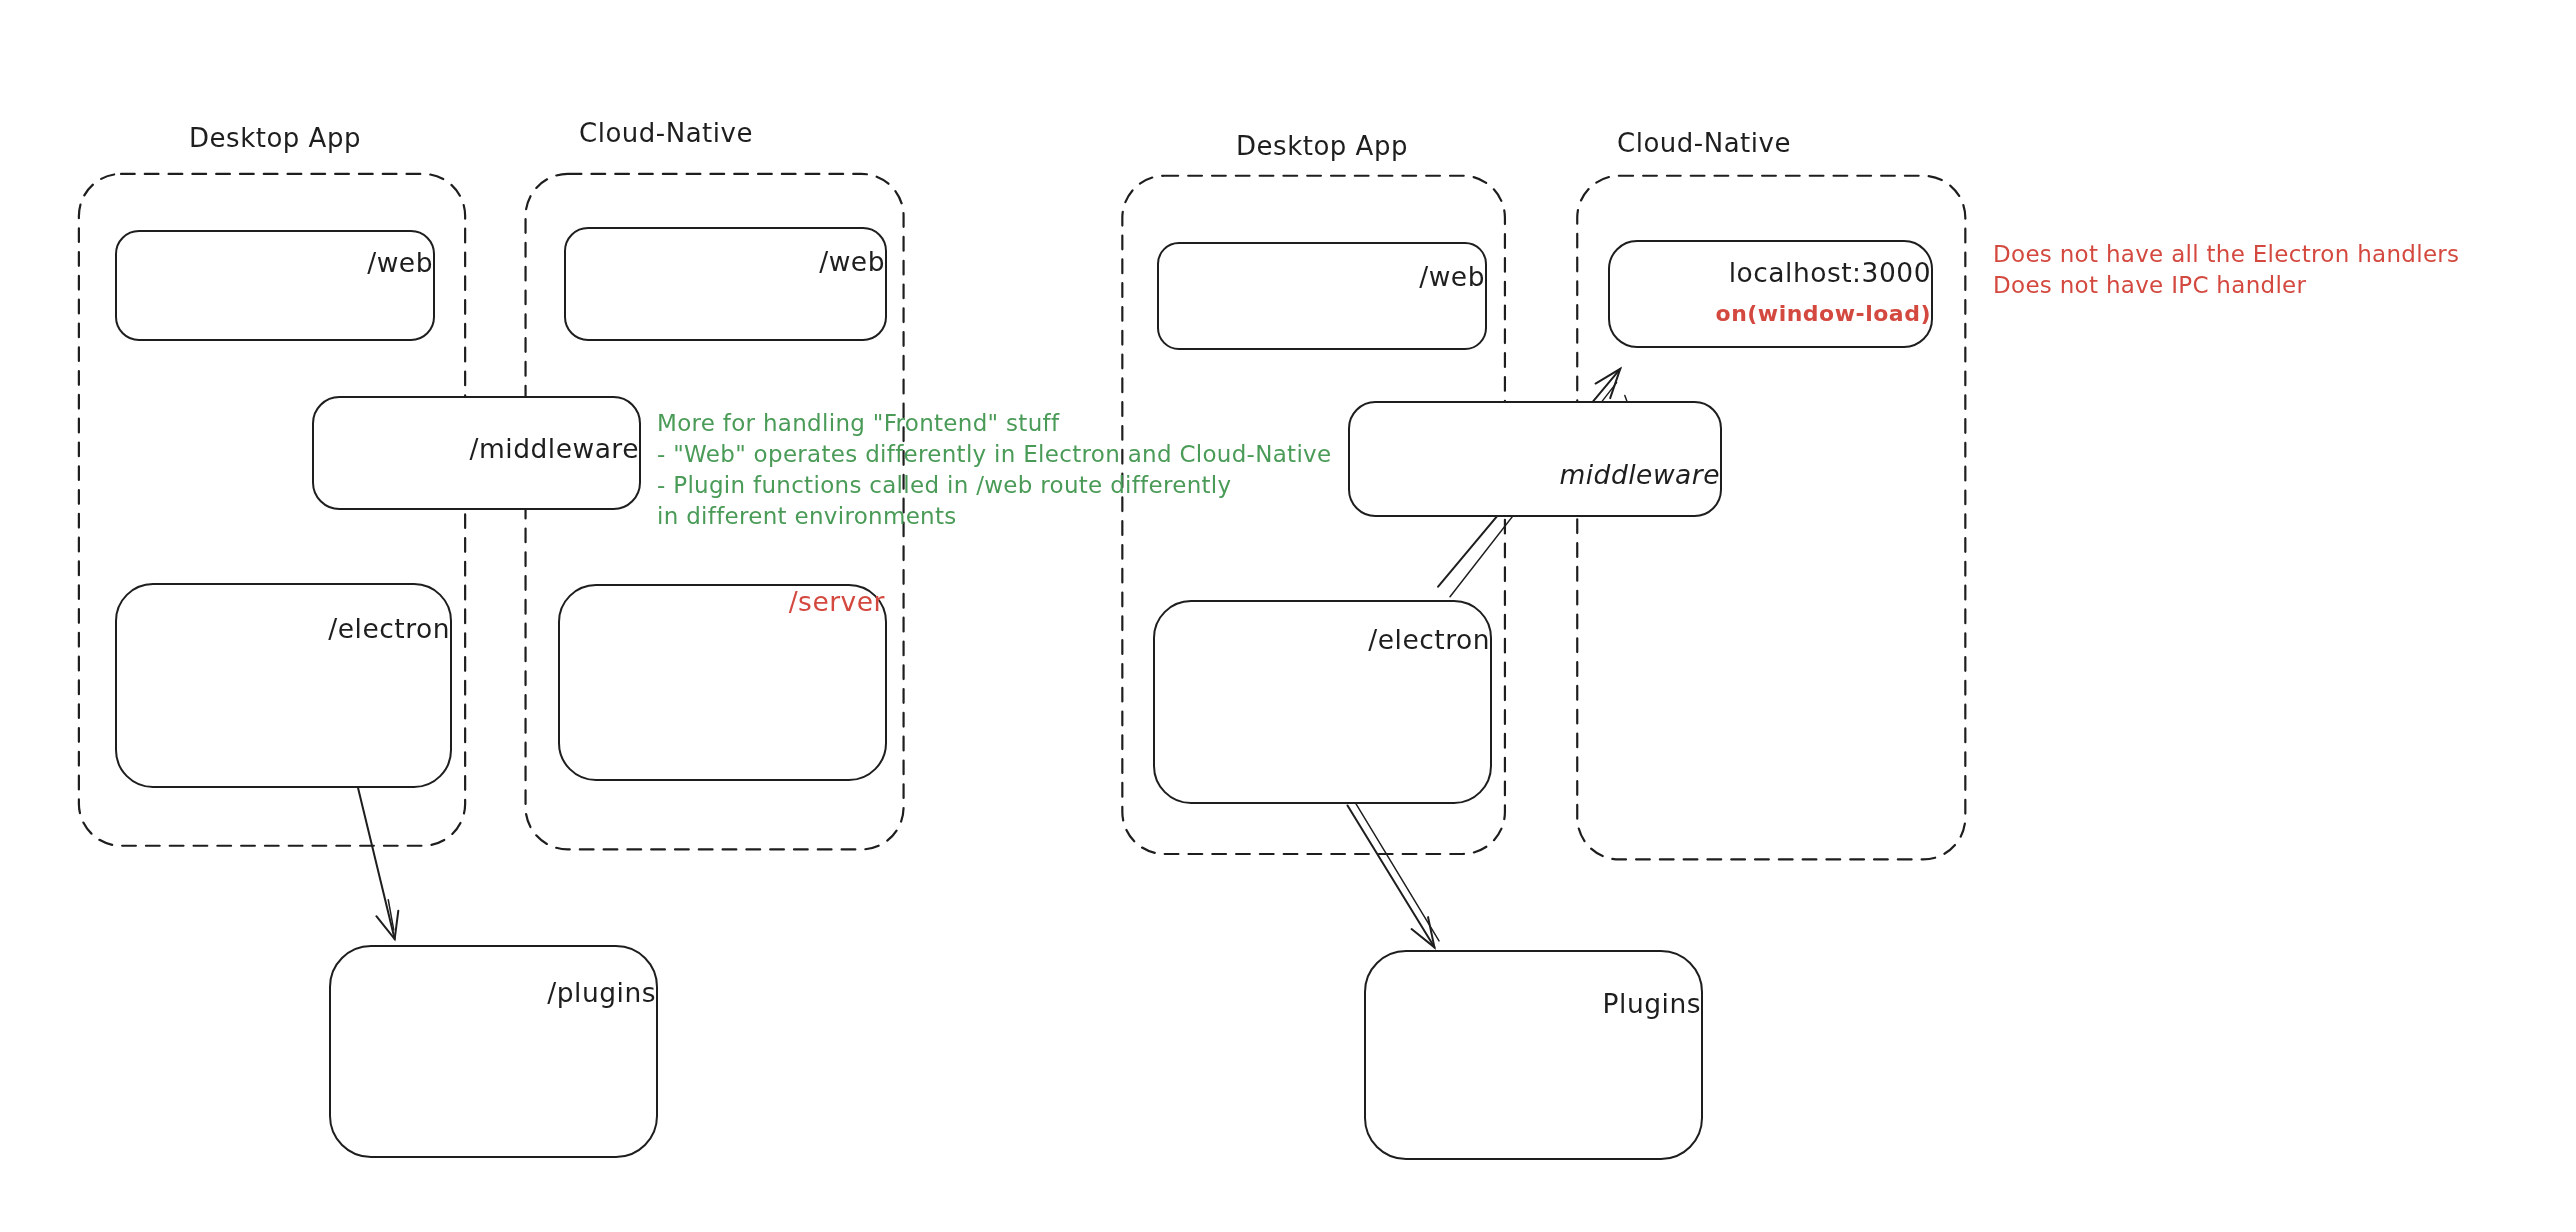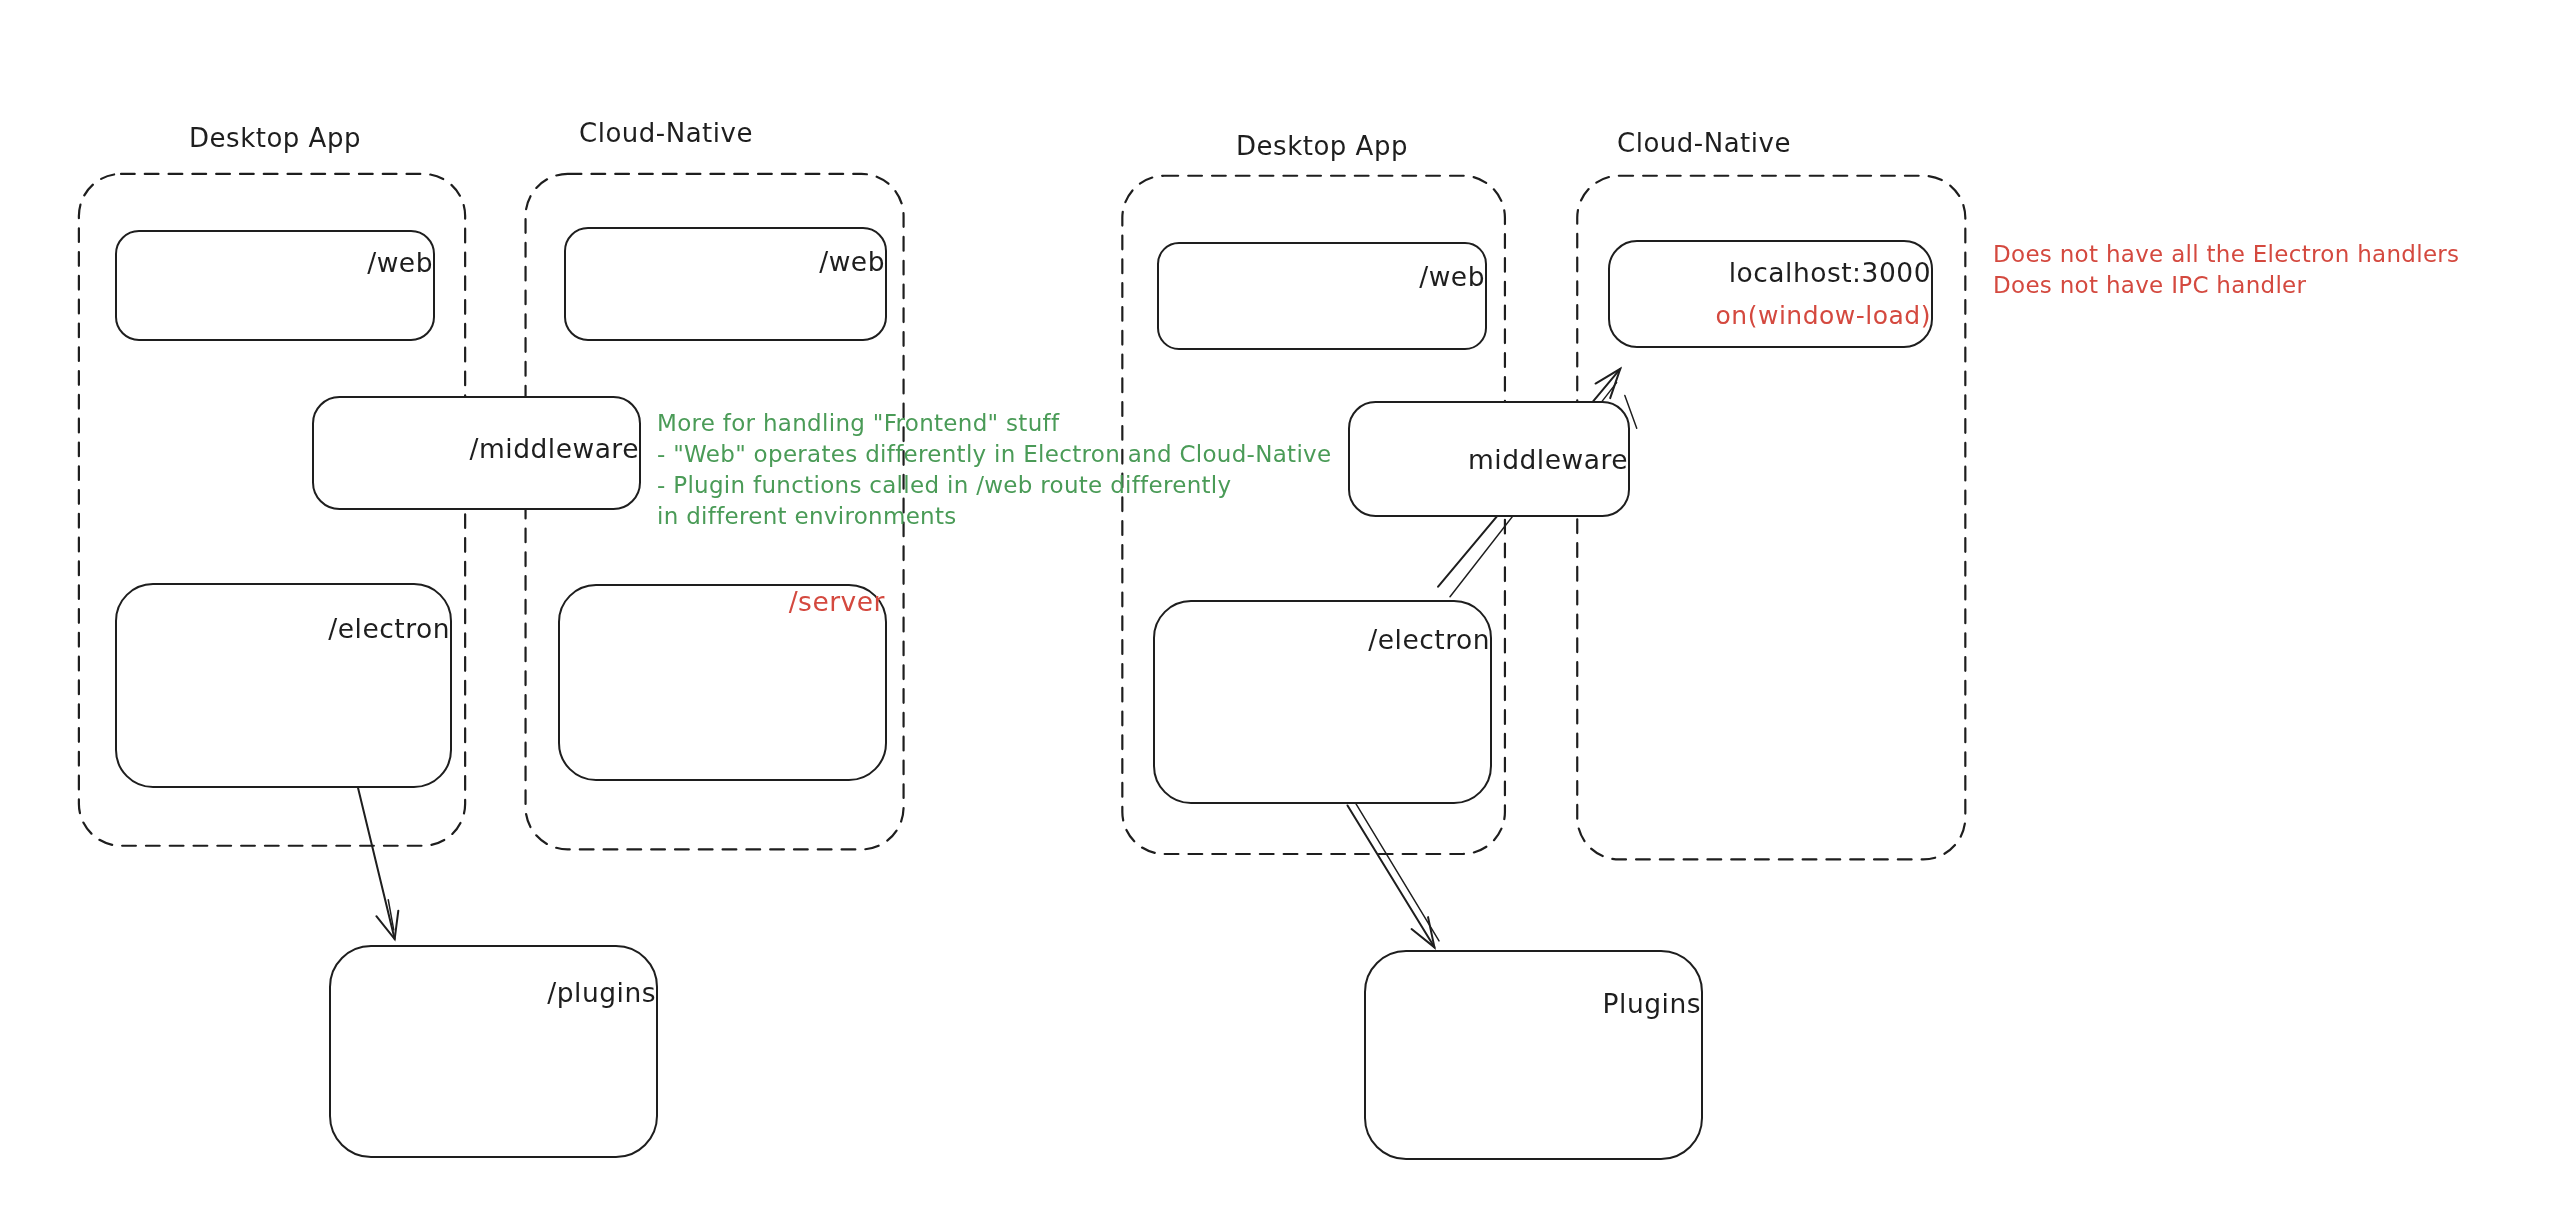--- a/index.html
+++ b/index.html
@@ -38,22 +38,22 @@
   .red-text{color:var(--red);}
   
   #web-a      {left:115px; top:230px; width:320px; height:111px; border-radius:24px; padding-top:14.6px;}
   #web-b      {left:564px; top:227px; width:323px; height:114px; border-radius:24px; padding-top:16.5px;}
   #middleware-a{left:312px; top:396px; width:329px; height:114px; border-radius:27.5px; padding-top:35px;}
   #electron-a {left:115px; top:583px; width:337px; height:205px; border-radius:38px; padding-top:28px;}
   #server-a   {left:558px; top:584px; width:329px; height:197px; border-radius:38px; }
   #plugins-a  {left:329px; top:945px; width:329px; height:213px; border-radius:42px; padding-top:30px;}
   #web-c      {left:1157px; top:242px; width:330px; height:108px; border-radius:22px; padding-top:16.5px;}
   #localhost-box{left:1608px; top:240px; width:325px; height:108px; border-radius:29px; padding-top:14.6px;}
-  #localhost-box .sub{margin-top:13px; font-size:25px; padding-left:84px;}
-  #middleware-b{left:1348px; top:401px; width:282px; height:116px; border-radius:27.5px; padding-top:41px;}
+  #localhost-box .sub{margin-top:13px; font-size:22px; padding-left:84px;font-weight:bold;}
+  #middleware-b{left:1348px; top:401px; width:374px; height:116px; border-radius:27.5px; padding-top:56px;font-style:italic;}
   #electron-b {left:1153px; top:600px; width:339px; height:204px; border-radius:38px; padding-top:22px;}
   #plugins-b  {left:1364px; top:950px; width:339px; height:210px; border-radius:42px; padding-top:36px;}
   #title-left-desktop {left:275px; top:123px;}
   #title-left-cloud   {left:666px; top:118px;}
   #title-right-desktop{left:1322px; top:131px;}
   #title-right-cloud  {left:1704px; top:128px;}
   #green-note{left:657px; top:408px;}
   #red-note  {left:1993px; top:239px;}
 </style>
 </head>

